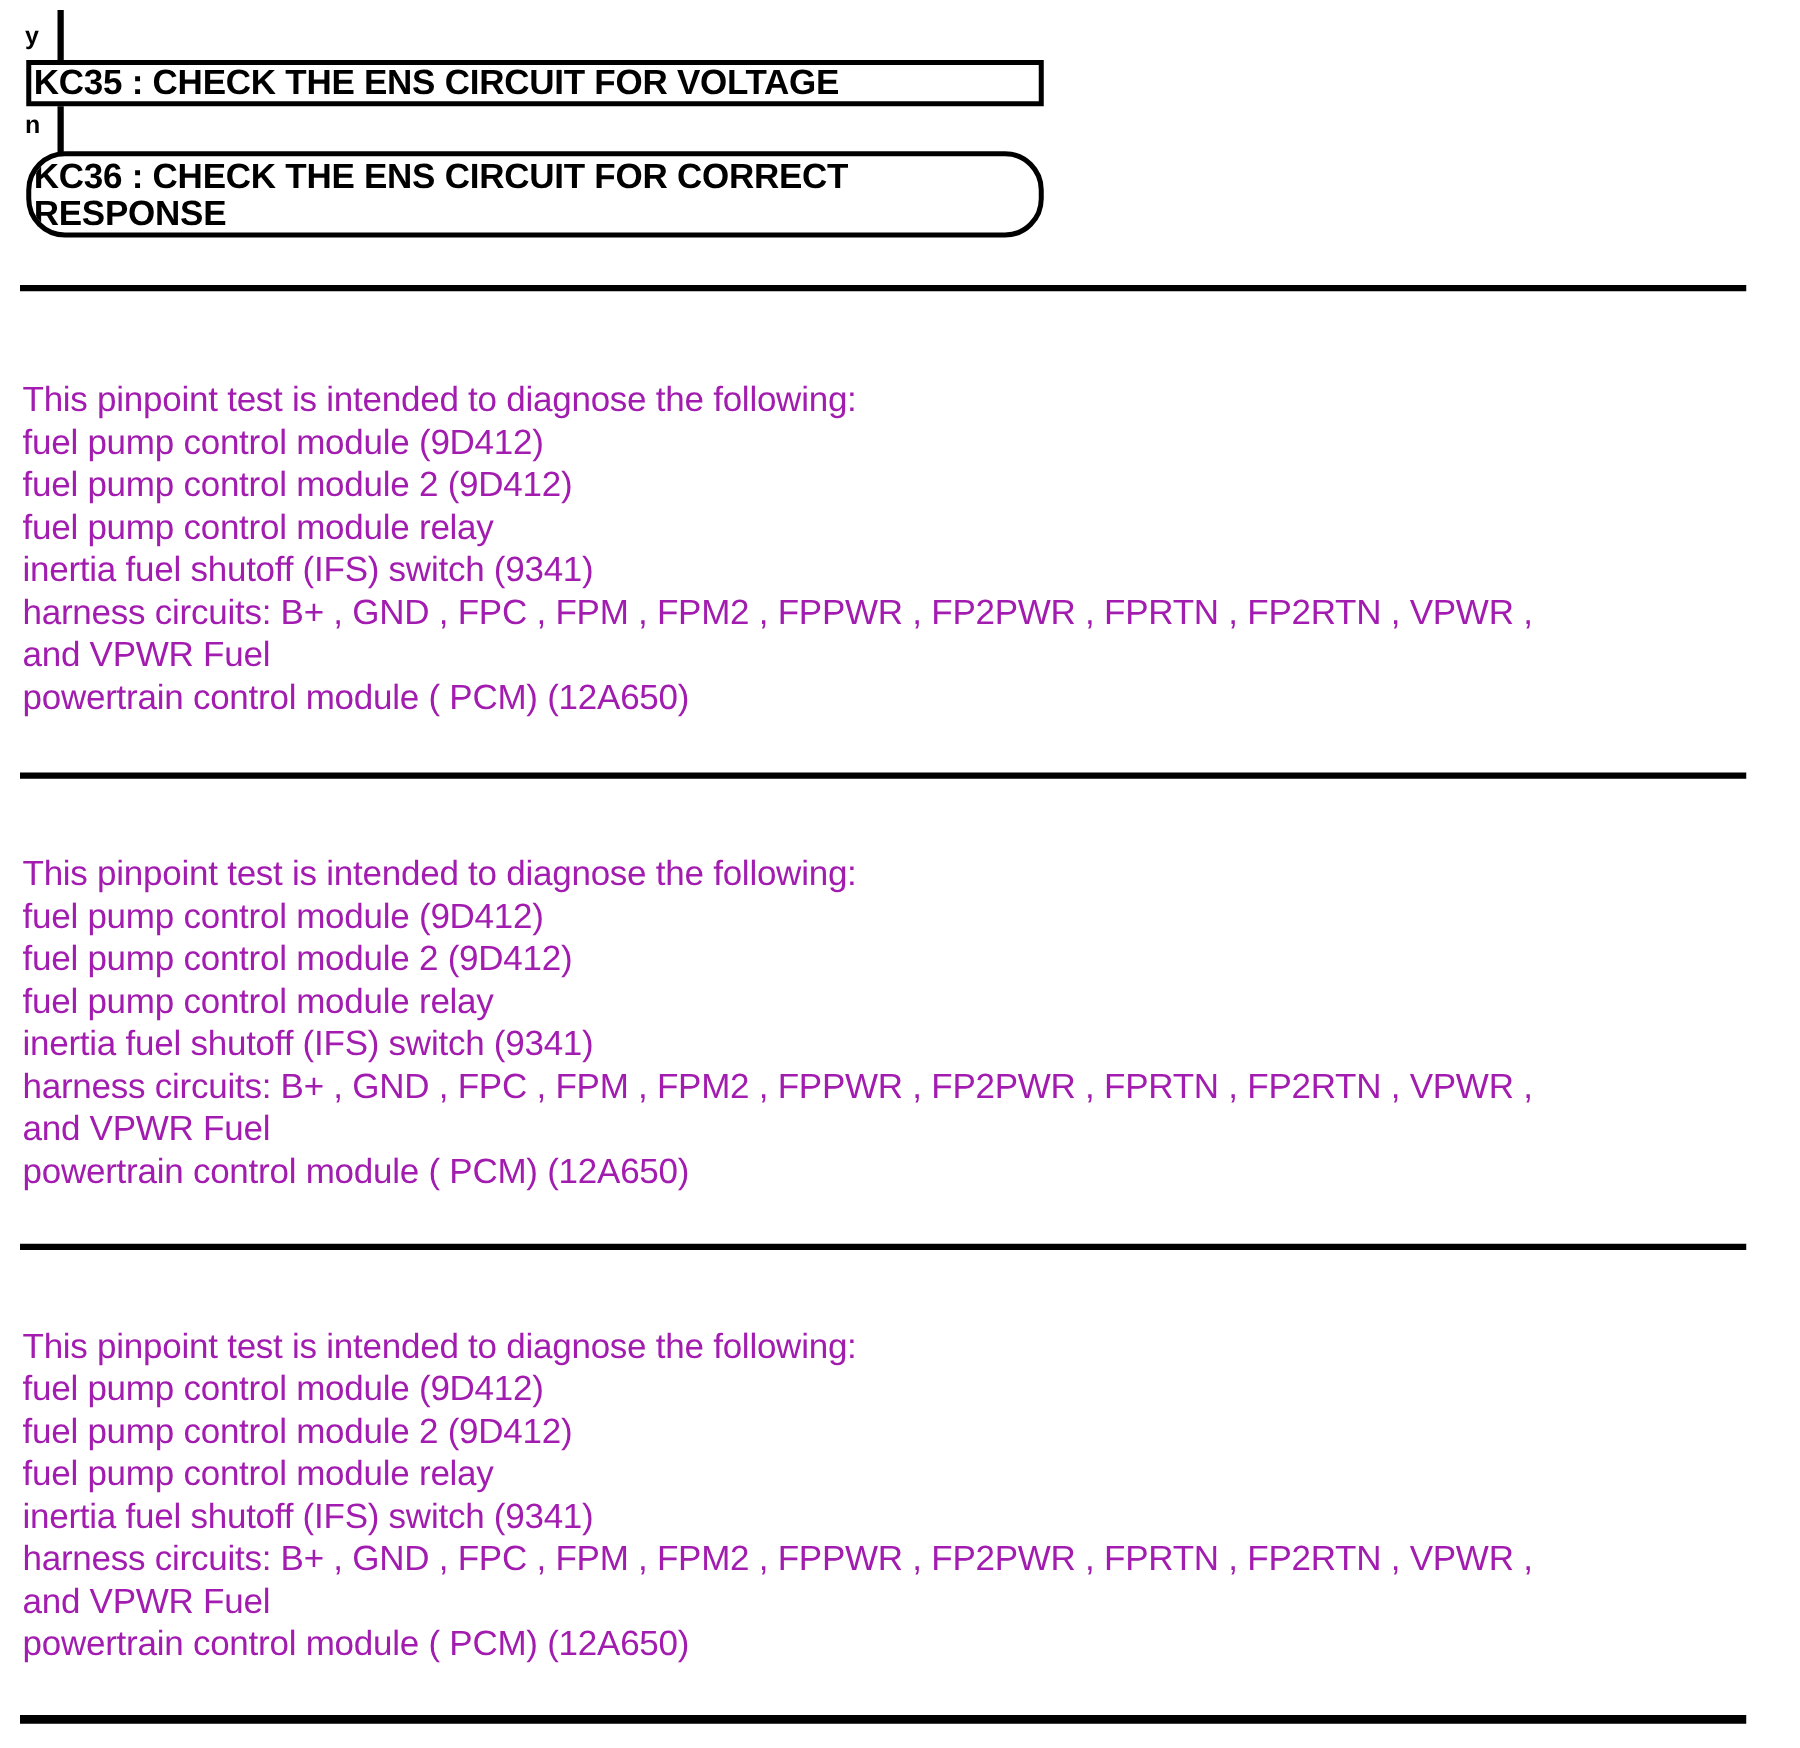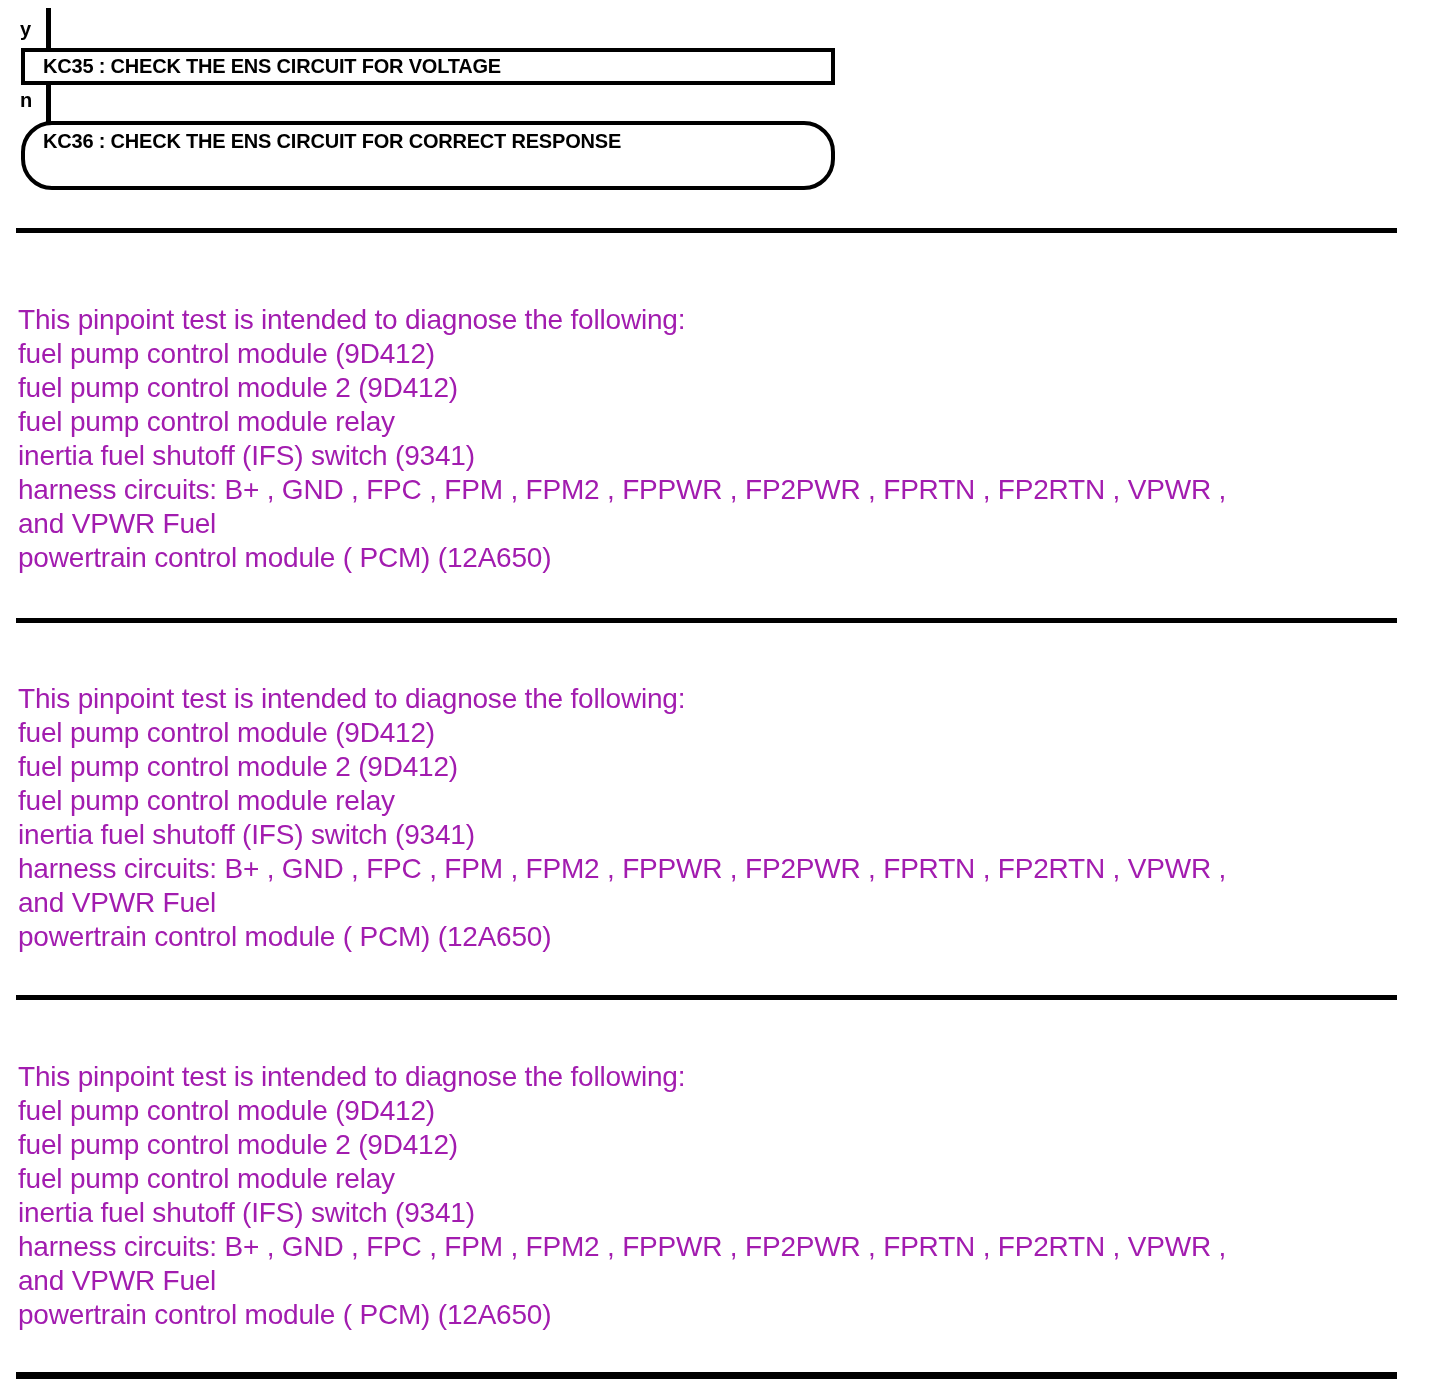--- a/index.html
+++ b/index.html
@@ -38,24 +38,24 @@
   .vline.v1 { top: 8px;  height: 41px; }
   .vline.v2 { top: 85px; height: 37px; }
 
   .node {
     position: absolute;
     left: 21px;
     width: 814px;
     box-sizing: border-box;
     border: 4px solid #000000;
     background: #ffffff;
-    font-size: 20px;
+    font-size: 28px;
     font-weight: 700;
     letter-spacing: -0.2px;
-    padding: 0 18px;
+    padding: 0 2px;
     overflow: hidden;
   }
   .node.n1 { top: 48px;  height: 37px; line-height: 28px; }
   .node.n2 { top: 121px; height: 69px; line-height: 30px; padding-top: 1px; border-radius: 31px; }
 
   
   .divider {
     position: absolute;
     left: 16px;
     width: 1381px;

